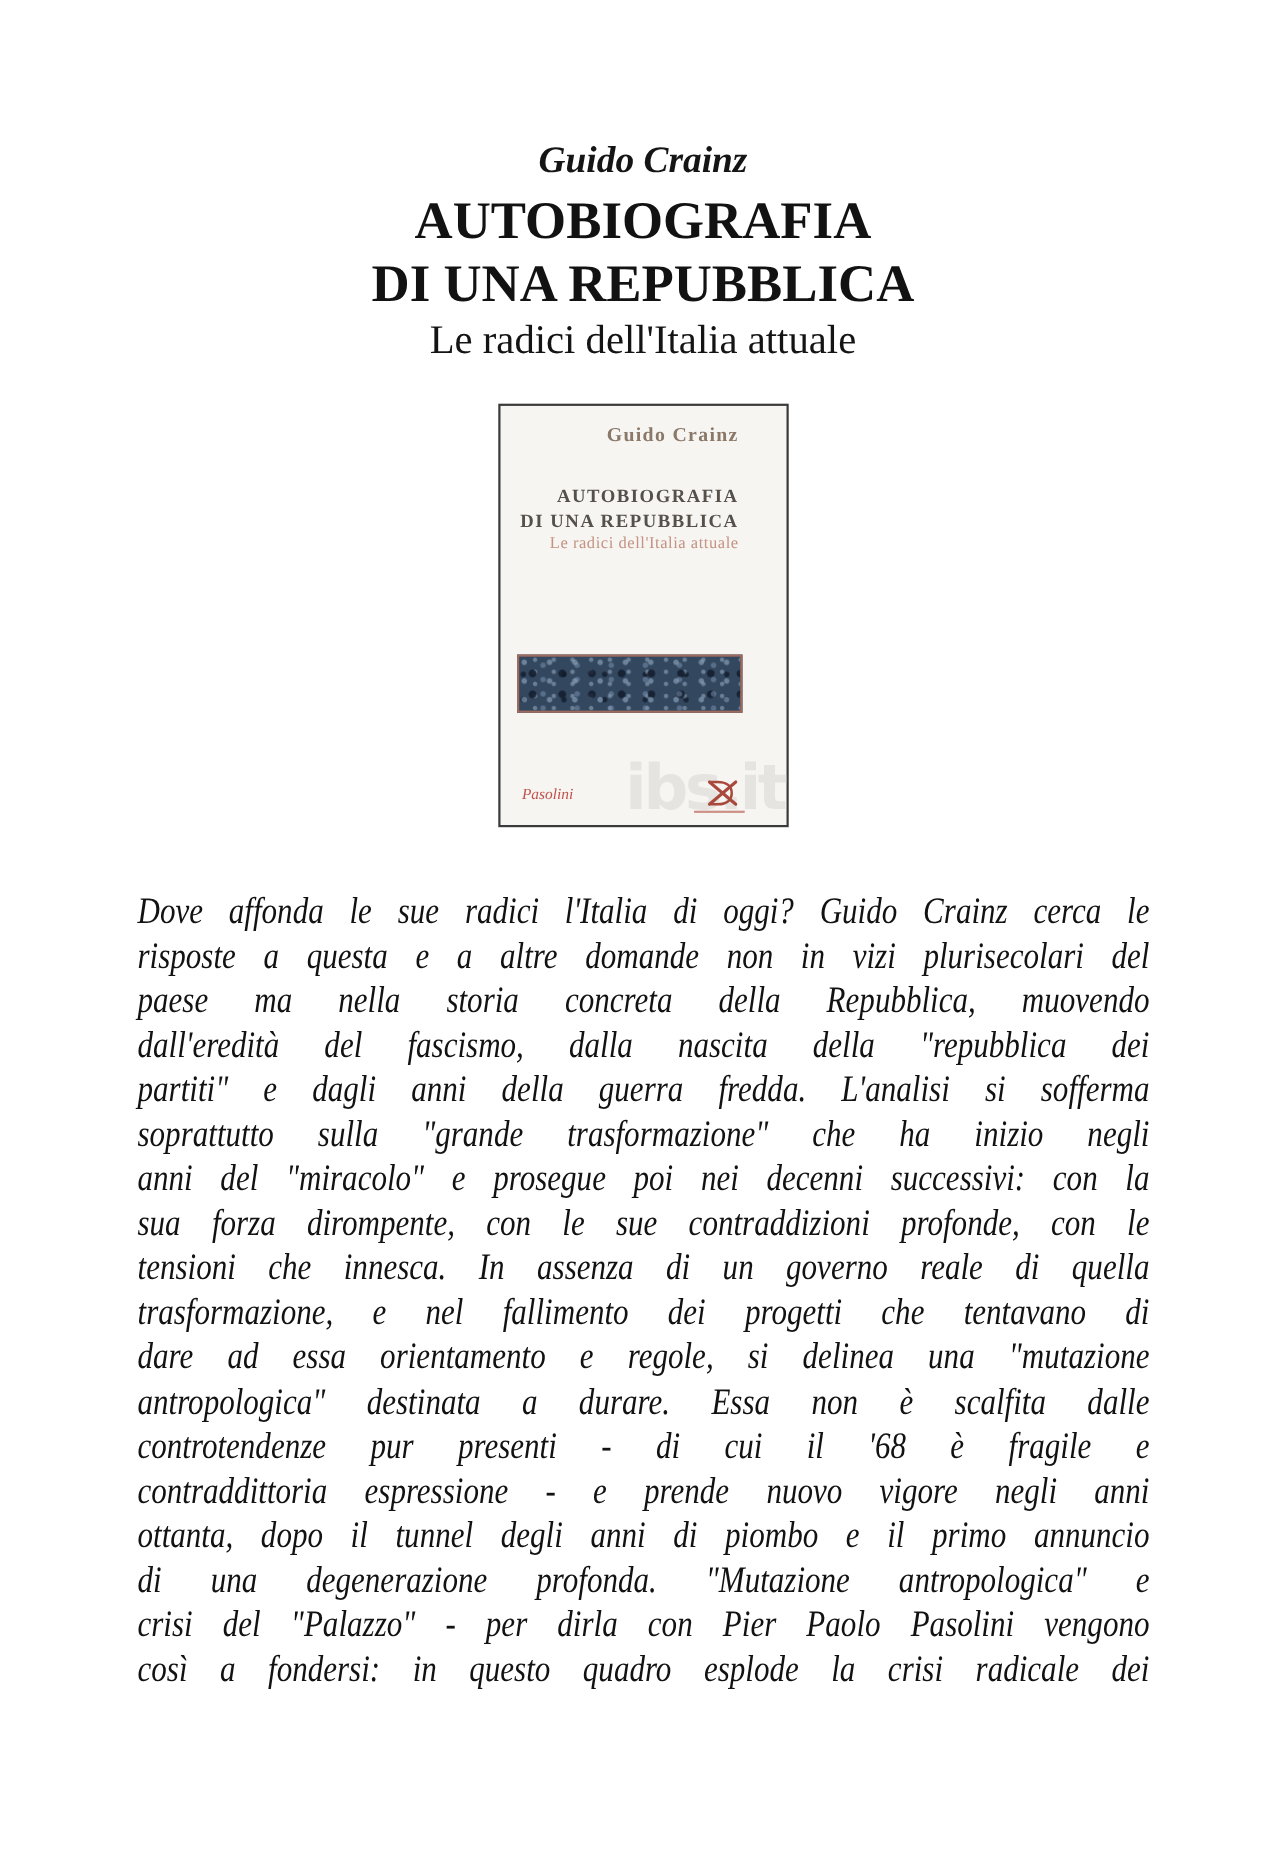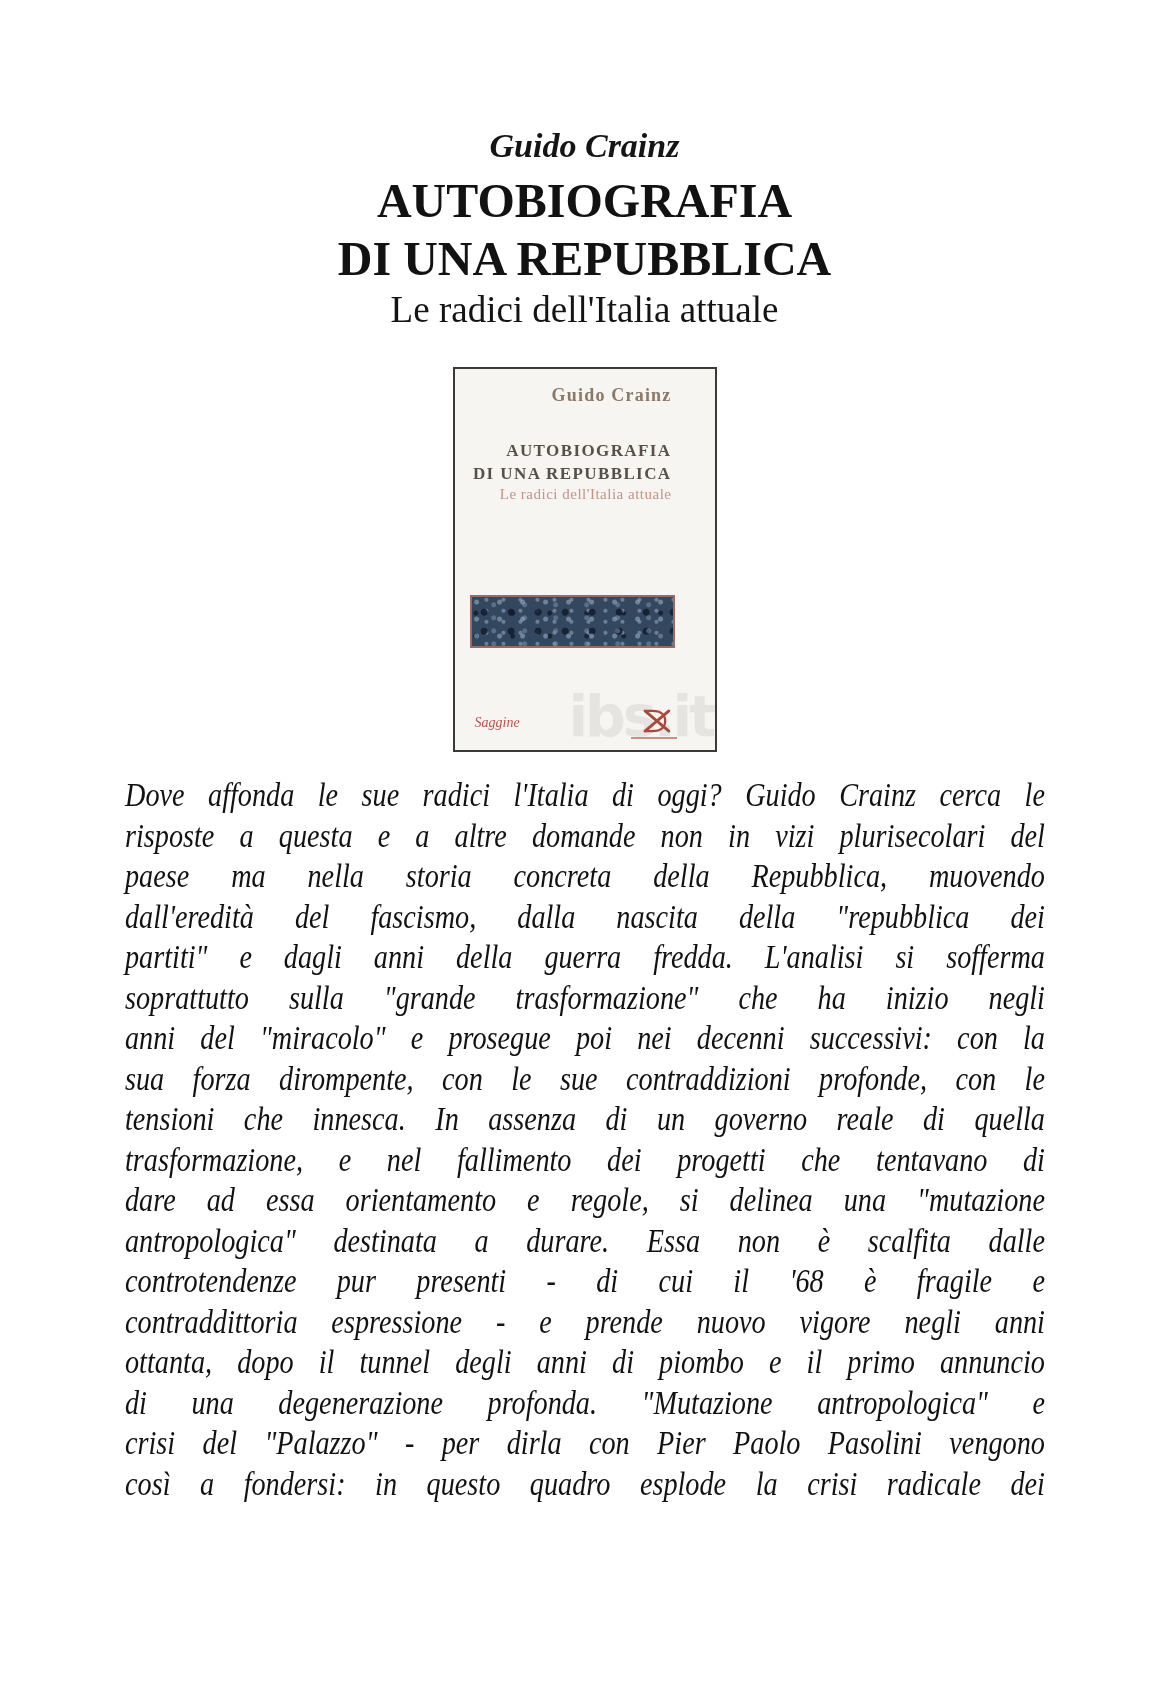--- a/index.html
+++ b/index.html
@@ -46,21 +46,21 @@
   .cover-series{
     position:absolute;left:20px;top:346px;font-style:italic;font-size:14px;color:#c0504a;z-index:2;
   }
   .cover-logo{position:absolute;left:178px;top:338px;z-index:2;}
   .cover-logo-caption{
     position:absolute;left:176px;top:368px;width:46px;height:2px;
     background:rgba(170,60,45,.55);z-index:2;
   }
 
   
-  .description{width:920px;margin:23px auto 0;}
+  .description{width:920px;margin:57px auto 0;}
   .para-line{
     width:1108px;transform:scaleX(0.8303);transform-origin:0 0;
     font-style:italic;font-size:34px;line-height:40.5px;color:#121212;
     text-align:justify;text-align-last:justify;white-space:normal;
   }
 </style>
 </head>
 <body>
 
 <div class="header">
@@ -74,21 +74,21 @@
 
 <div class="cover">
   <div class="cover-author">Guido Crainz</div>
   <div class="cover-title">
     <div>AUTOBIOGRAFIA</div>
     <div>DI UNA REPUBBLICA</div>
   </div>
   <div class="cover-subtitle">Le radici dell'Italia attuale</div>
   <div class="cover-band"></div>
   <div class="cover-watermark">ibs.it</div>
-  <div class="cover-series">Saggine</div>
+  <div class="cover-series">Pasolini</div>
   <div class="cover-logo">
     <svg width="46" height="28" viewBox="0 0 50 30">
       <path d="M13 4 L39 26 M39 4 L13 26" stroke="#a8493c" stroke-width="3" fill="none" stroke-linecap="round"></path>
       <path d="M14 4 L21 4 C31 4 35 9 35 15 C35 21 31 26 21 26 L14 26" stroke="#a8493c" stroke-width="2.5" fill="none"></path>
     </svg>
   </div>
   <div class="cover-logo-caption"></div>
 </div>
 
 <div class="description">

